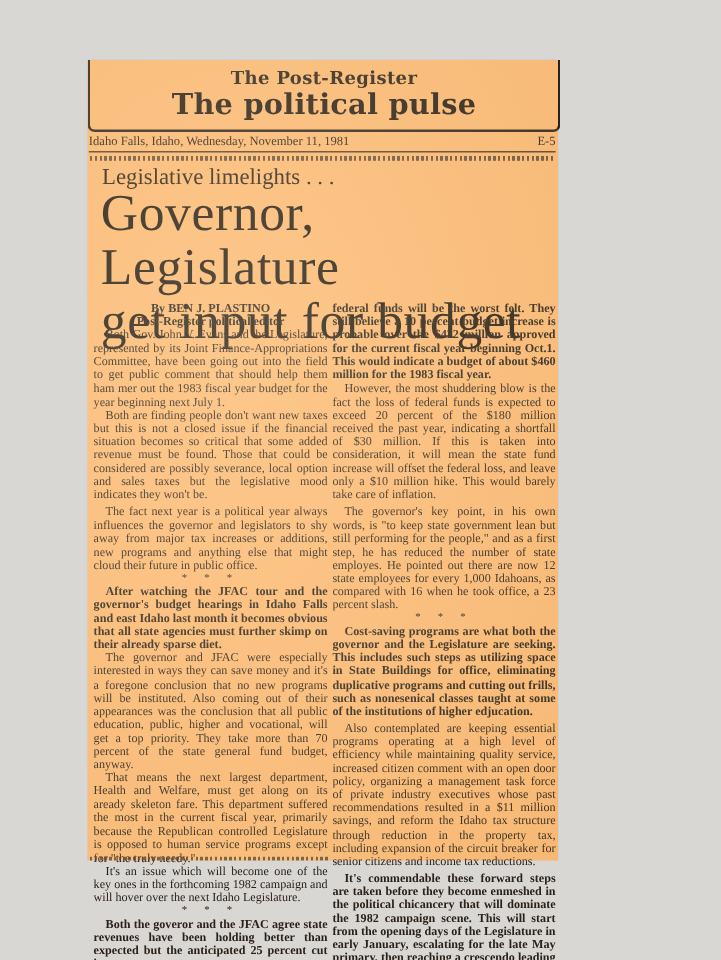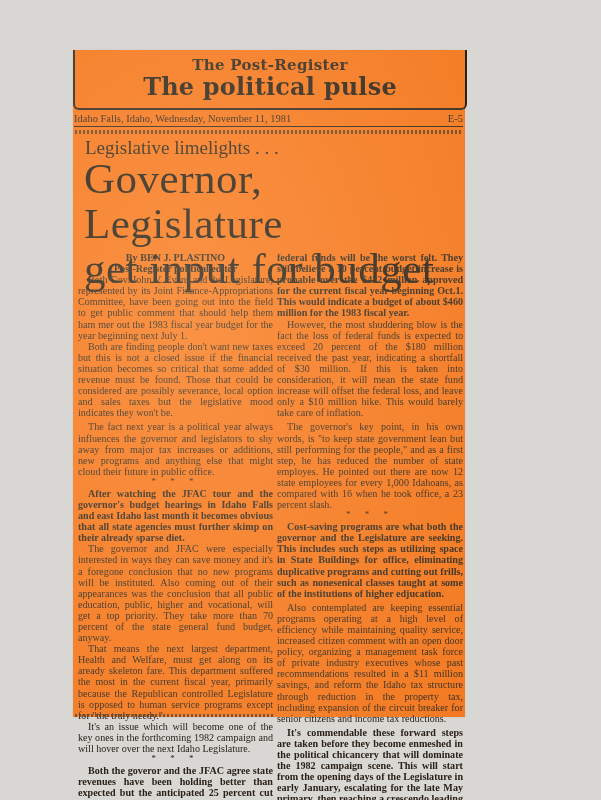--- a/index.html
+++ b/index.html
@@ -4,21 +4,21 @@
 <style>
   html, body { margin:0; padding:0; }
   body {
     width:601px; height:800px; overflow:hidden;
     background:#d9d7d4;
     position:relative;
     font-family:"DejaVu Serif", serif;
   }
   .clip {
     position:absolute; left:73px; top:50px; width:392px; height:667px;
-    background:#f97316;
+    background:#fdba74;
     box-shadow:0 0 1px rgba(0,0,0,0.15);
   }
   .clip::after {
     content:""; position:absolute; left:0; top:0; right:0; bottom:0;
     background:radial-gradient(ellipse at 30% 40%, rgba(255,240,210,0.25), rgba(200,170,120,0.12));
     pointer-events:none;
   }
   .masthead {
     position:absolute; left:0; top:0; width:390px; height:58px;
     border:2px solid #2a2118; border-top:none;

